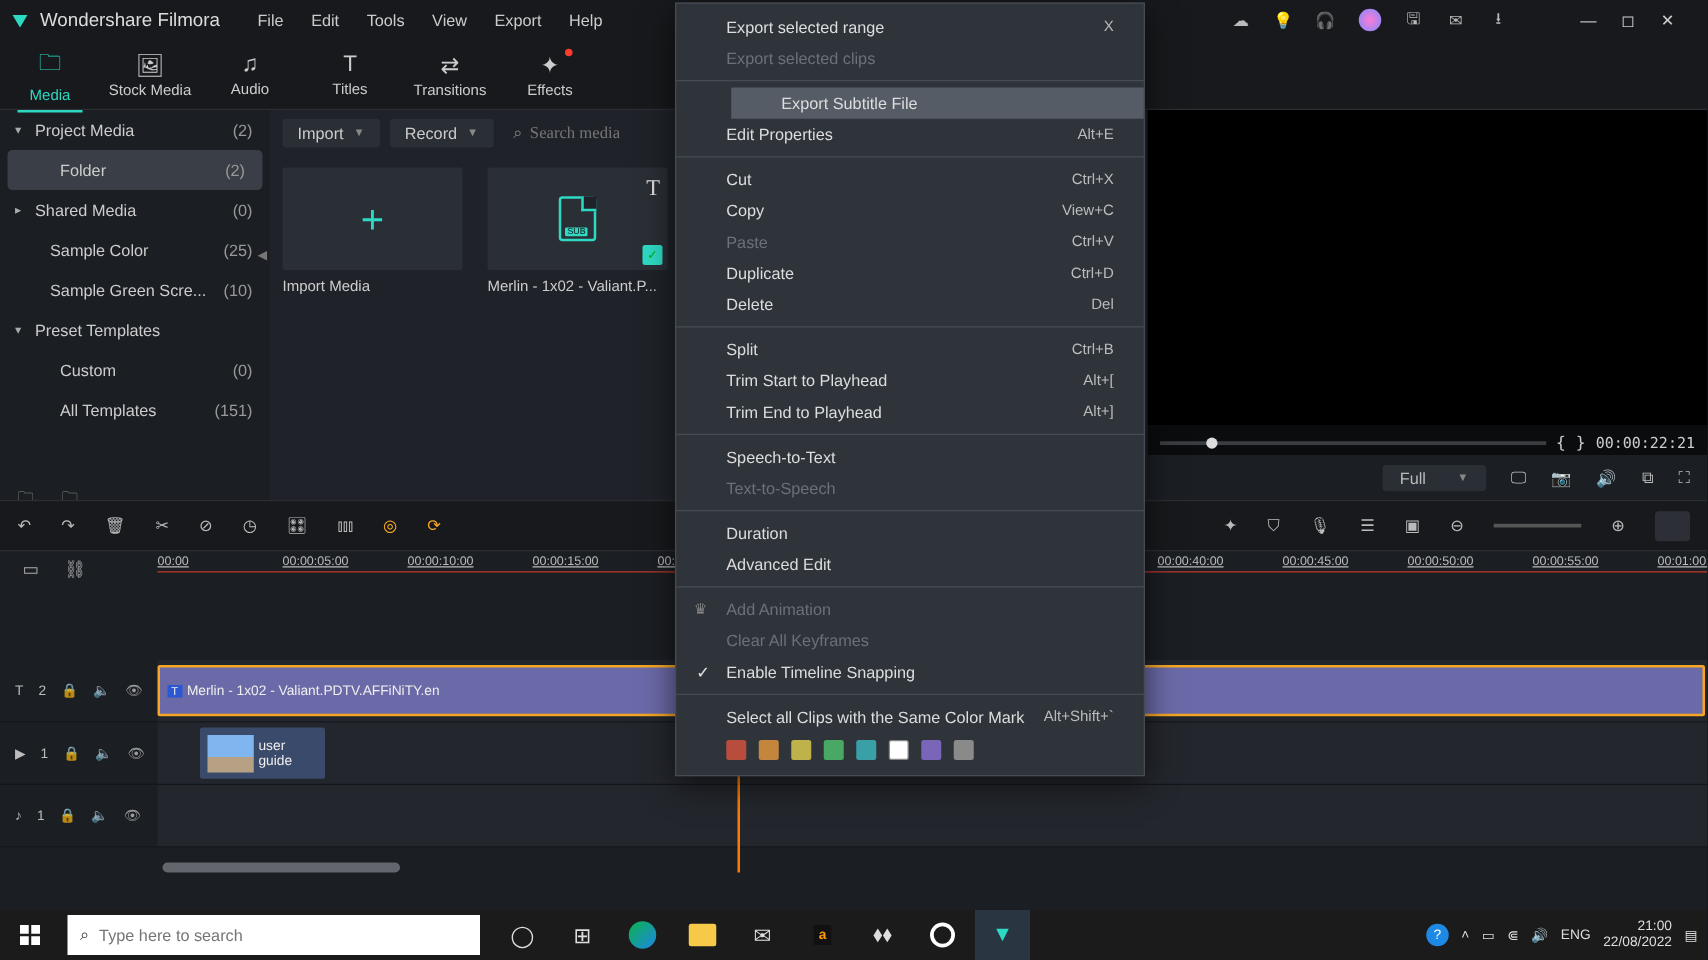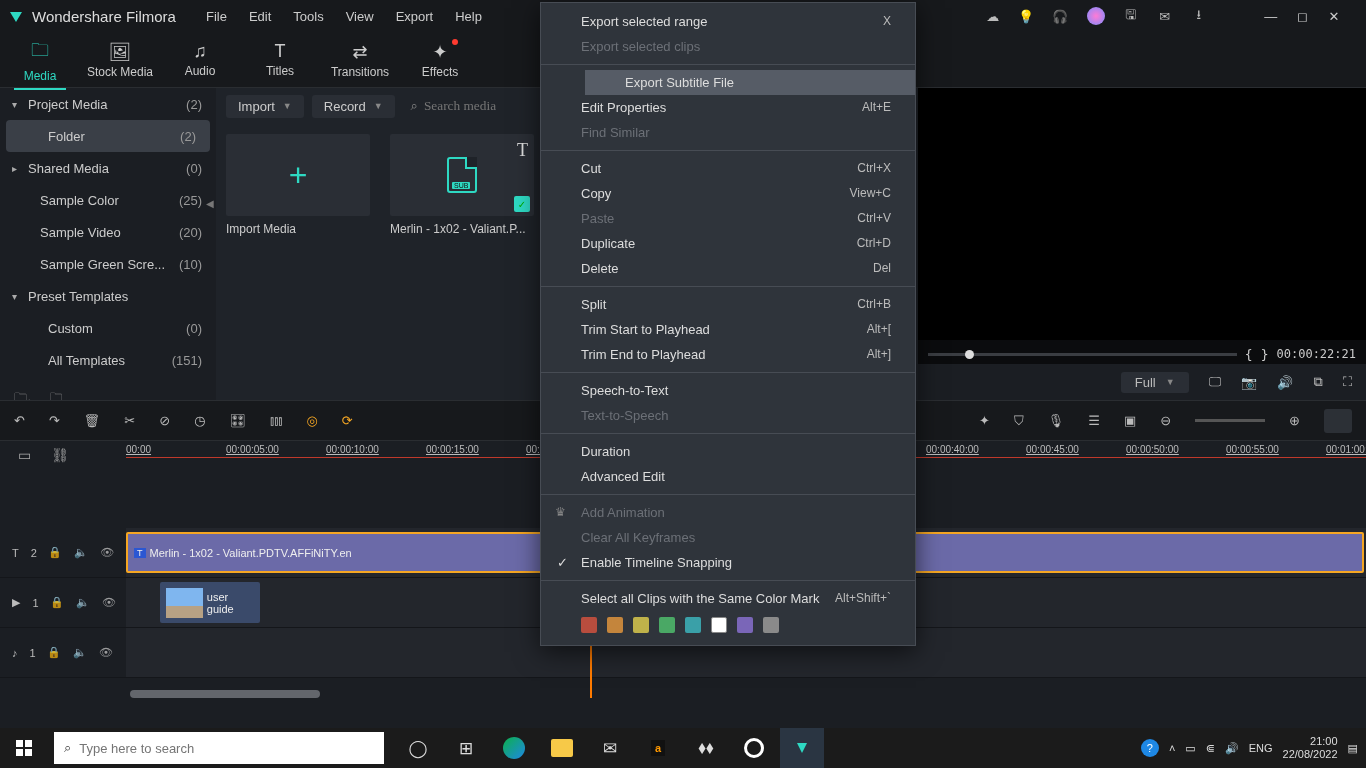--- a/index.html
+++ b/index.html
@@ -51,21 +51,21 @@
 .highlight{ outline:2px solid #2ed9c3;}
 
 .preview{ width:448px; background:#0b0c0e; display:flex; flex-direction:column;}
 .previewvid{ flex:1; background:#000; margin:0 0 4px 0;}
 .scrubrow{ height:20px; display:flex; align-items:center; padding:0 10px; gap:8px;}
 .scrub{ flex:1; height:3px; background:#3a3d42; position:relative;}
 .scrub .dot{ position:absolute; left:12%; top:-3px; width:9px; height:9px; background:#ddd; border-radius:50%;}
 .tc{ color:#ccc; font-size:12px; font-family:monospace;}
 .brackets{ color:#ccc; font-family:monospace;}
 .pvctrls{ height:36px; display:flex; align-items:center; justify-content:flex-end; gap:20px; padding:0 14px; color:#bbb; background:#1b1e23;}
-.pvctrls .sel{ background:#2a2e35; padding:3px 14px; border-radius:3px; display:flex; gap:10px; align-items:center;}
+.pvctrls .sel{ background:#2a2e35; padding:3px 14px; border-radius:3px; display:flex; gap:25px; align-items:center;}
 
 
 .toolbar{ height:40px; background:#17191c; display:flex; align-items:center; padding:0 14px; gap:24px; color:#bbb; border-top:1px solid #2a2d31; position:relative;}
 .toolbar .sp{ flex:1;}
 .zoomslider{ width:70px; height:3px; background:#555;}
 .markerbtn{ width:28px; height:24px; background:#2c3036; border-radius:3px;}
 
 
 .ruler{ height:28px; background:#1b1e23; display:flex; align-items:flex-start; padding-left:126px; position:relative; overflow:hidden; border-top:1px solid #2a2d31;}
 .ruler .head{ position:absolute; left:0; width:126px; height:100%; display:flex; align-items:center; gap:20px; padding-left:18px; color:#aaa;}
@@ -190,24 +190,20 @@
         <span class="count">(2)</span>
       </div>
       <div class="row">
         <span class="chev">▸</span>
         <span>Shared Media</span>
         <span class="count">(0)</span>
       </div>
       <div class="row indent1">
         <span>Sample Color</span>
         <span class="count">(25)</span>
-      </div>
-      <div class="row indent1">
-        <span>Sample Video</span>
-        <span class="count">(20)</span>
       </div>
       <div class="row indent1">
         <span>Sample Green Scre...</span>
         <span class="count">(10)</span>
       </div>
       <div class="row">
         <span class="chev">▾</span>
         <span>Preset Templates</span>
         <span class="count"></span>
       </div>
@@ -390,23 +386,20 @@
       <span>Export selected clips</span>
     </div>
     <div class="sep"></div>
     <div class="mi highlighted">
       <span>Export Subtitle File</span>
     </div>
     <div class="mi">
       <span>Edit Properties</span>
       <span class="sc">Alt+E</span>
     </div>
-    <div class="mi disabled">
-      <span>Find Similar</span>
-    </div>
     <div class="sep"></div>
     <div class="mi">
       <span>Cut</span>
       <span class="sc">Ctrl+X</span>
     </div>
     <div class="mi">
       <span>Copy</span>
       <span class="sc">View+C</span>
     </div>
     <div class="mi disabled">

